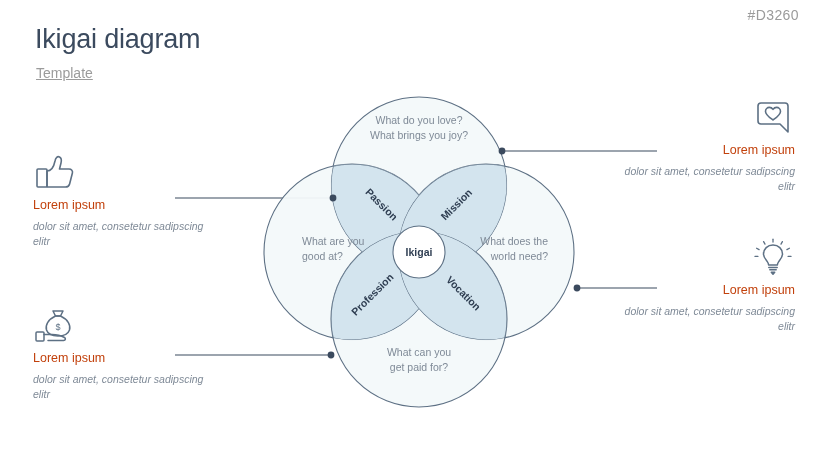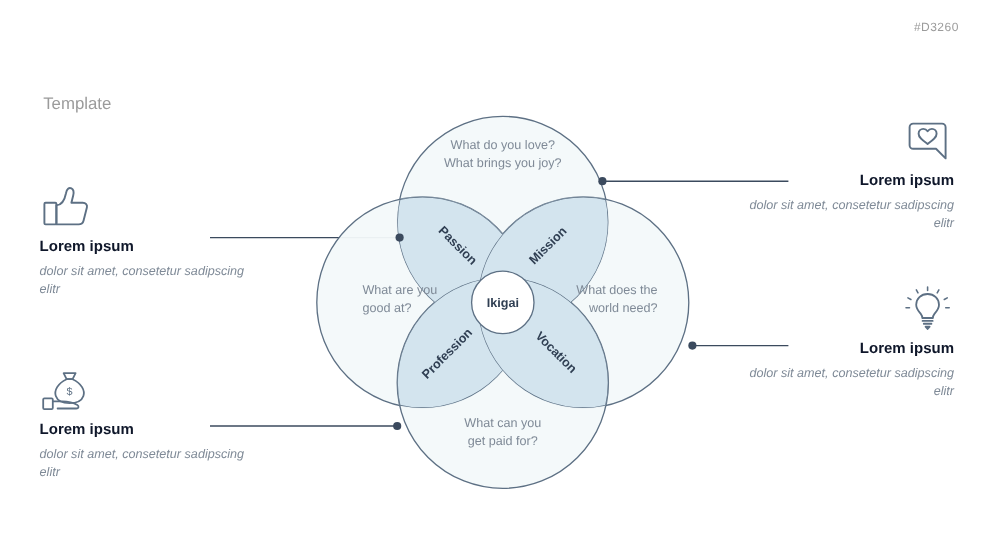--- a/index.html
+++ b/index.html
@@ -7,59 +7,60 @@
     width:829px;height:466px;
     background:#ffffff;
     font-family:"Liberation Sans", sans-serif;
     overflow:hidden;
     position:relative;
   }
   .slide{position:absolute;left:0;top:0;width:829px;height:466px;}
 
   
   .doc-code{
-    position:absolute; right:30px; top:18px;
-    font-size:10px; color:#9b9b9b; letter-spacing:.4px;
+    position:absolute; right:30px; top:7px;
+    font-size:14px; color:#9b9b9b; letter-spacing:.4px;
   }
   .title{
     position:absolute; left:35px; top:24px;
     font-size:27px; color:#3b4a5e; font-weight:400; letter-spacing:-.2px;
   }
   .subtitle{
-    position:absolute; left:36px; top:78px;
-    font-size:14px; color:#9b9b9b; font-weight:400;
+    position:absolute; left:36px; top:65px;
+    font-size:14px; color:#9b9b9b; font-weight:400;text-decoration:underline;
   }
 
   
   .diagram{position:absolute; left:0; top:0;}
 
   
   .callout{position:absolute; width:175px;}
   .callout .ico{height:42px; margin-bottom:4px; display:block;}
   .callout h3{
-    margin:0 0 7px 0; font-size:12.5px; font-weight:bold; color:#0f172a;
+    margin:0 0 7px 0; font-size:12.5px; font-weight:normal; color:#c2410c;
   }
   .callout p{
     margin:0; font-size:10.5px; line-height:1.45; color:#7f8a97; font-weight:400;font-style:italic;
   }
   .callout.left{text-align:left;}
   .callout.right{text-align:right;}
   .callout.right .ico{margin-left:auto;}
 
   .c-tl{left:33px; top:152px;}
   .c-bl{left:33px; top:305px;}
   .c-tr{left:620px; top:97px;}
   .c-br{left:620px; top:237px;}
 </style>
 </head>
 <body>
 
 <div class="slide">
 
   <div class="doc-code">#D3260</div>
+  <div class="title">Ikigai diagram</div>
   <div class="subtitle">Template</div>
 
   <svg class="diagram" width="829" height="466" viewBox="0 0 829 466">
     <defs>
 
       <clipPath id="clip-top">
           <circle cx="419" cy="185" r="88"></circle>
         </clipPath>
       <clipPath id="clip-bottom">
           <circle cx="419" cy="319" r="88"></circle>

